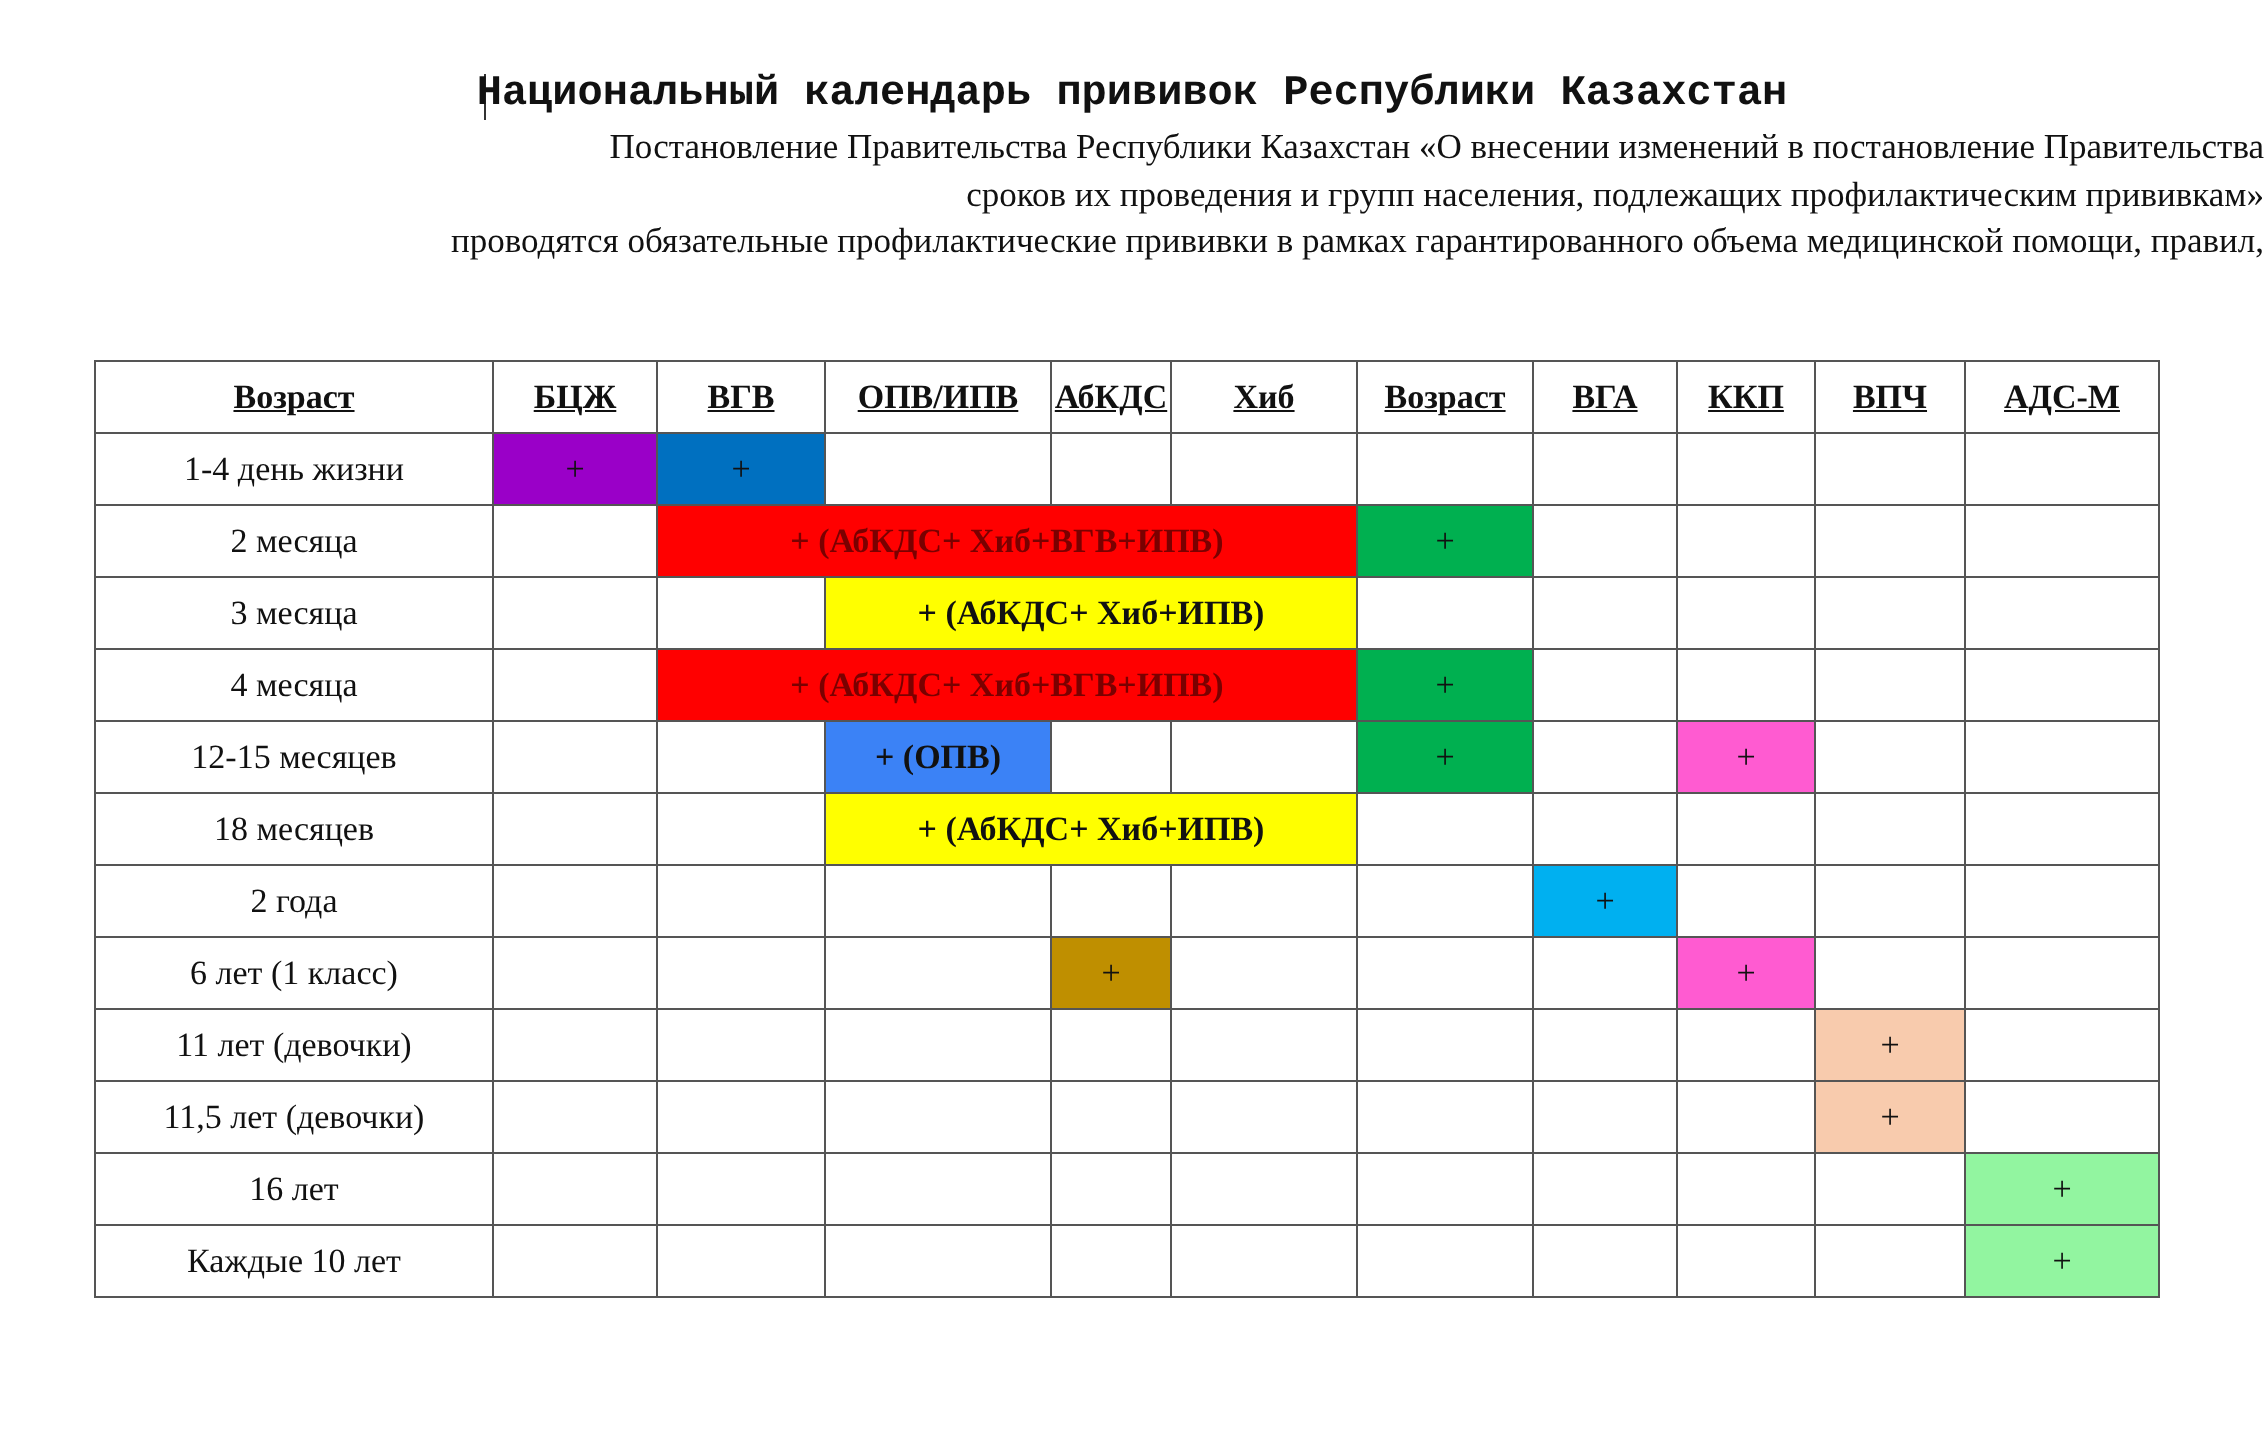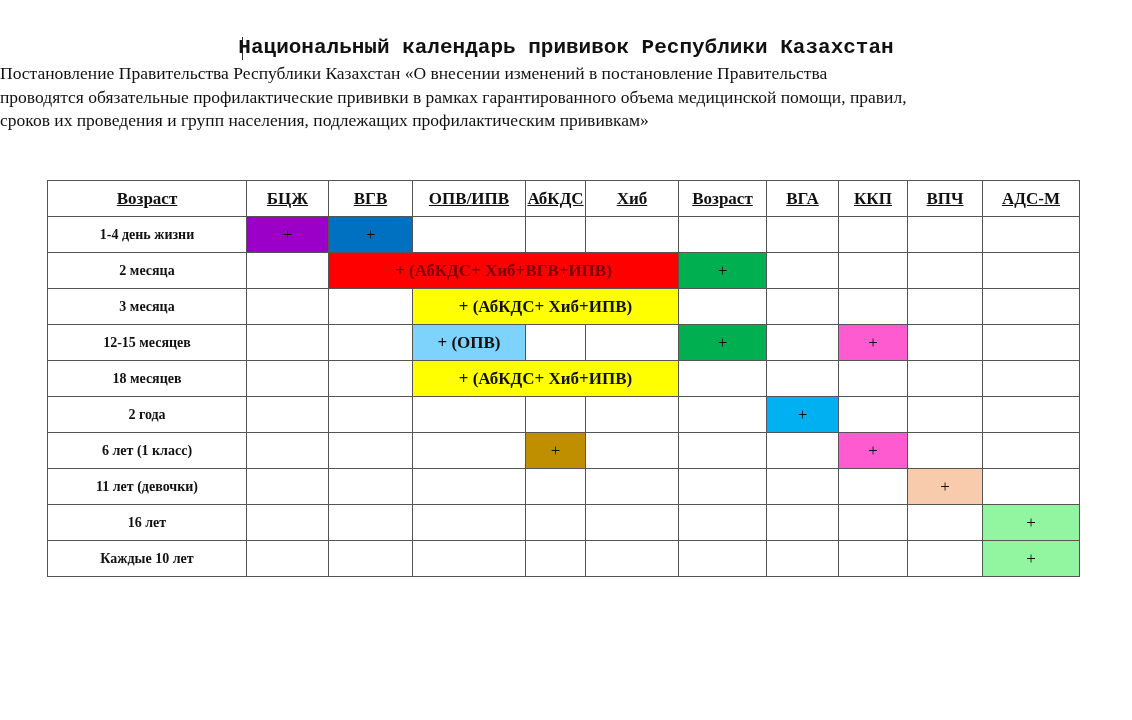--- a/index.html
+++ b/index.html
@@ -1,41 +1,41 @@
 <!DOCTYPE html>
 <html><head>
 <meta charset="utf-8">
 <style>
   html, body { margin: 0; padding: 0; background: #ffffff; }
   body { width: 1132px; height: 720px; position: relative; overflow: hidden;
          font-family: "Liberation Serif", "DejaVu Serif", serif; color: #111; }
   .cursor { position: absolute; left: 242px; top: 37px; width: 1px; height: 23px; background: #333; }
   .title { position: absolute; top: 36px; left: 0; width: 1132px; text-align: center;
            font-weight: bold; font-size: 21px; line-height: 24px; font-family: Liberation Mono, monospace; }
-  .subtitle { position: absolute; top: 62px; left: 0; width: 1132px; text-align: left;
+  .subtitle { position: absolute; top: 62px; left: 0; width: 1132px; text-align: right;
               font-size: 17.5px; line-height: 23.5px; }
   .subtitle div { white-space: nowrap; }
   table.cal { position: absolute; left: 47px; top: 180px; border-collapse: collapse;
               table-layout: fixed; width: 1032px; }
   table.cal td, table.cal th { border: 1px solid #555; height: 35px; padding: 0;
               text-align: center; vertical-align: middle; font-size: 17px; font-weight: bold; }
   table.cal th { height: 35px; text-decoration: underline; }
-  table.cal td.age { font-weight: bold; font-size: 14px; }
+  table.cal td.age { font-weight: normal; font-size: 17px; }
   td.plus { font-weight: normal !important; font-size: 17px; }
   td.span-text { font-weight: bold; font-size: 17px; }
 </style>
 </head>
 <body>
 
 <div class="cursor"></div>
 <div class="title">Национальный календарь прививок Республики Казахстан</div>
 <div class="subtitle">
   <div>Постановление Правительства Республики Казахстан «О внесении изменений в постановление Правительства</div>
+  <div>сроков их проведения и групп населения, подлежащих профилактическим прививкам»</div>
   <div>проводятся обязательные профилактические прививки в рамках гарантированного объема медицинской помощи, правил,</div>
-  <div>сроков их проведения и групп населения, подлежащих профилактическим прививкам»</div>
 </div>
 
 <table class="cal">
   <colgroup>
     <col style="width:199px">
       <col style="width:82px">
       <col style="width:84px">
       <col style="width:113px">
     <col style="width:60px">
       <col style="width:93px">
@@ -90,26 +90,36 @@
     <td></td>
         <td></td>
     <td class="span-text" colspan="3" style="background:#ffff00">+ (АбКДС+ Хиб+ИПВ)</td>
     <td></td>
         <td></td>
         <td></td>
         <td></td>
         <td></td>
   </tr>
 
+  <tr>
+    <td class="age">4 месяца</td>
+    <td></td>
+    <td class="span-text" colspan="4" style="background:#ff0000;color:#7a0000">+ (АбКДС+ Хиб+ВГВ+ИПВ)</td>
+    <td class="plus" style="background:#00b050">+</td>
+    <td></td>
+        <td></td>
+        <td></td>
+        <td></td>
+  </tr>
 
   <tr>
     <td class="age">12-15 месяцев</td>
     <td></td>
         <td></td>
-    <td class="span-text" style="background:#7dd3fc">+ (ОПВ)</td>
+    <td class="span-text" style="background:#3b82f6">+ (ОПВ)</td>
     <td></td>
         <td></td>
     <td class="plus" style="background:#00b050">+</td>
     <td></td>
     <td class="plus" style="background:#ff5bd1">+</td>
     <td></td>
         <td></td>
   </tr>
 
   <tr>
@@ -160,20 +170,33 @@
         <td></td>
         <td></td>
         <td></td>
         <td></td>
         <td></td>
         <td></td>
     <td class="plus" style="background:#f8cbad">+</td>
     <td></td>
   </tr>
 
+  <tr>
+    <td class="age">11,5 лет (девочки)</td>
+    <td></td>
+        <td></td>
+        <td></td>
+        <td></td>
+        <td></td>
+        <td></td>
+        <td></td>
+        <td></td>
+    <td class="plus" style="background:#f8cbad">+</td>
+    <td></td>
+  </tr>
 
   <tr>
     <td class="age">16 лет</td>
     <td></td>
         <td></td>
         <td></td>
         <td></td>
         <td></td>
         <td></td>
         <td></td>

